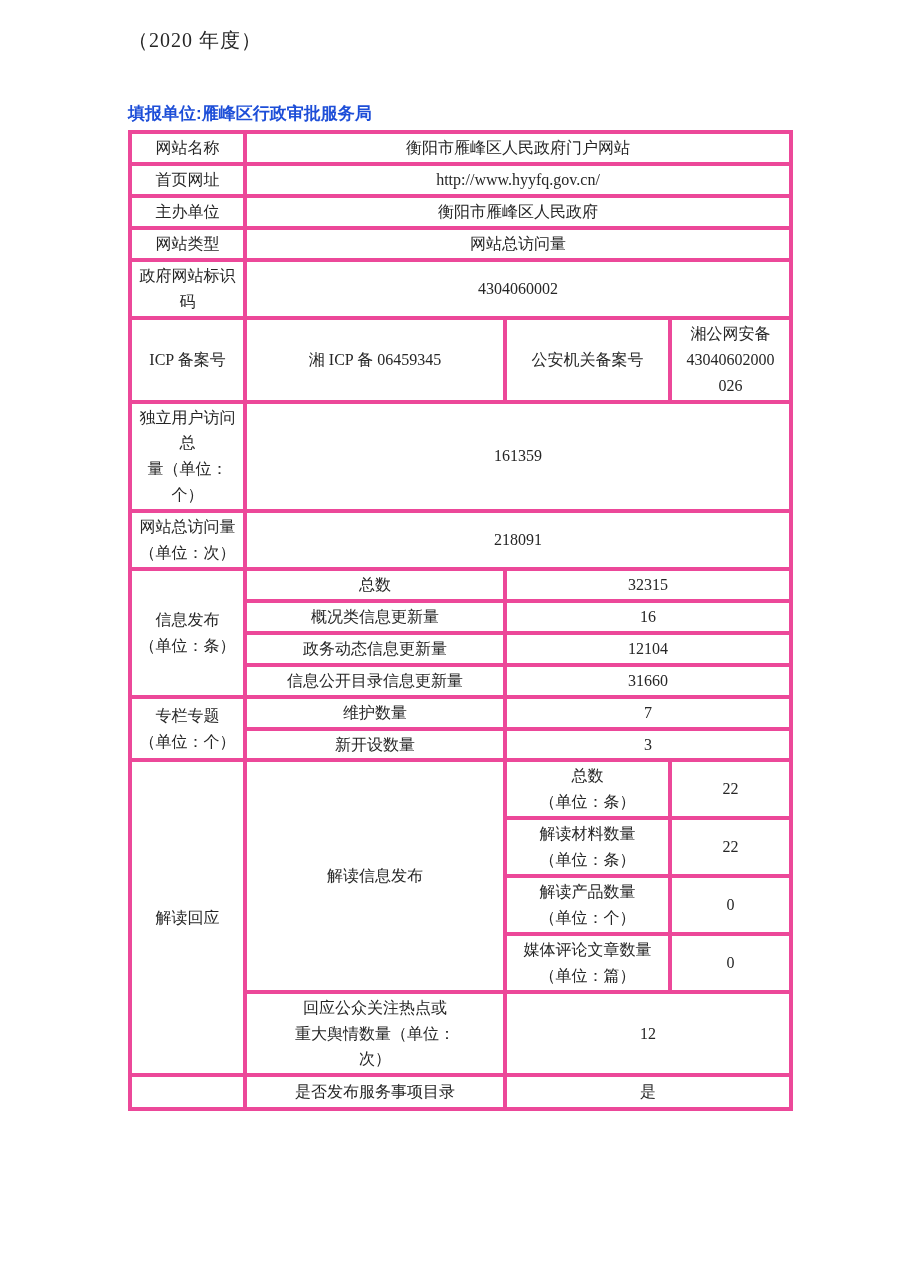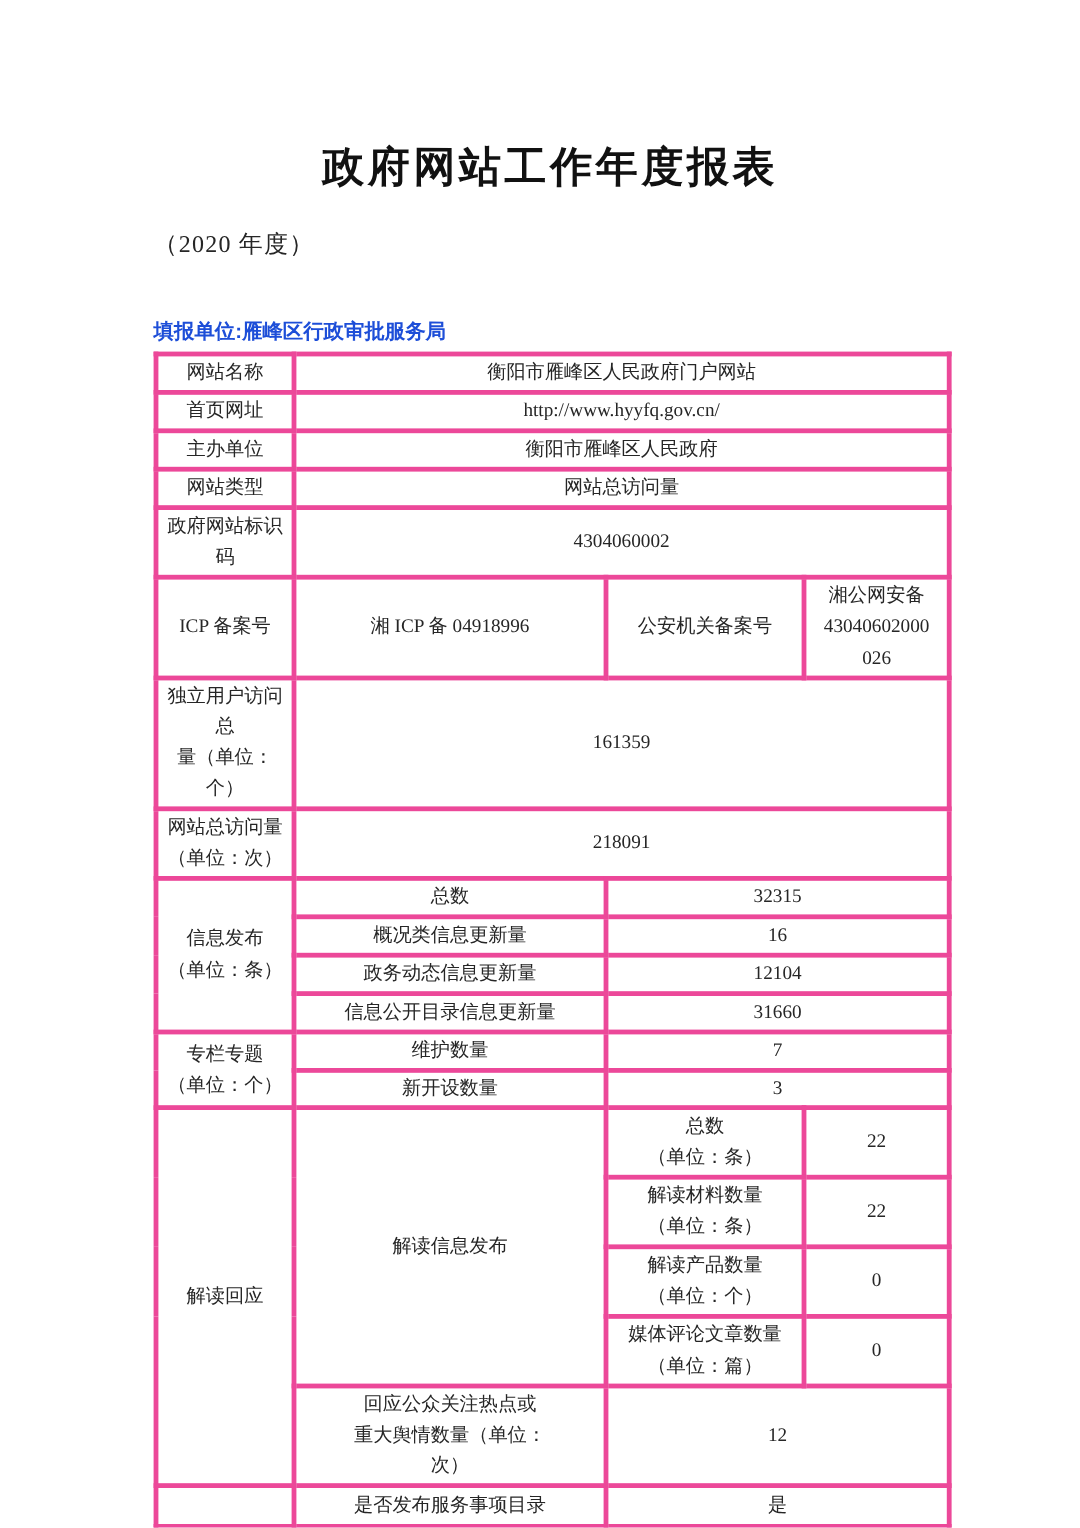--- a/index.html
+++ b/index.html
@@ -24,21 +24,20 @@
   tr.r-stat{height:31px;}
   tr.r-jiedu{height:52px;}
   tr.r-resp{height:74px;}
   tr.r-svc{height:34px;padding-left:36px;}
 </style>
 </head>
 <body>
 
 <div class="content">
 
-  <div class="title">政府网站工作年度报表</div>
   <div class="subtitle">（2020 年度）</div>
   <div class="unit">填报单位:雁峰区行政审批服务局</div>
 
   <table class="tbl">
     <colgroup>
       <col style="width:115px">
         <col style="width:260px">
         <col style="width:165px">
         <col style="width:121px">
     </colgroup>
@@ -59,21 +58,21 @@
         <td class="la">网站类型</td>
         <td colspan="3">网站总访问量</td>
       </tr>
       <tr class="r-basic">
         <td class="la">政府网站标识码</td>
         <td colspan="3">4304060002</td>
       </tr>
 
       <tr class="r-icp">
         <td class="la">ICP 备案号</td>
-        <td>湘 ICP 备 04918996</td>
+        <td>湘 ICP 备 06459345</td>
         <td>公安机关备案号</td>
         <td class="pre">湘公网安备
 43040602000
 026</td>
       </tr>
 
       <tr class="r-v1">
         <td class="la pre">独立用户访问总
 量（单位：个）</td>
         <td colspan="3">161359</td>

